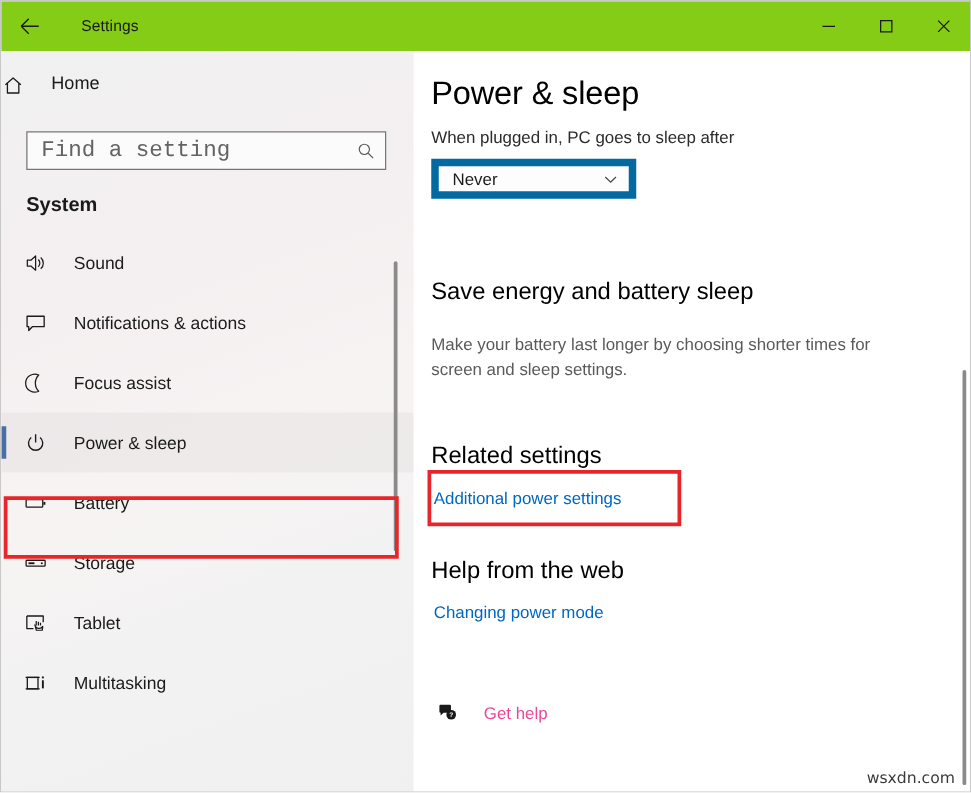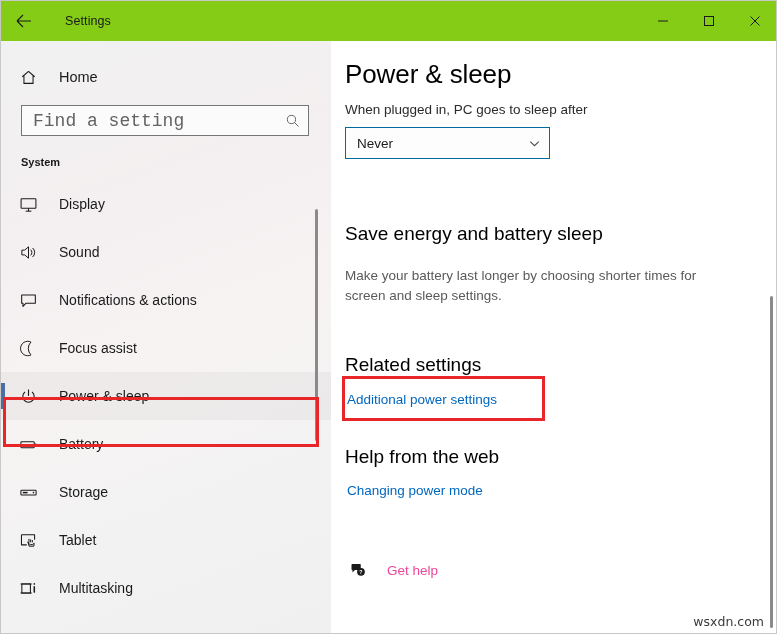--- a/index.html
+++ b/index.html
@@ -67,24 +67,23 @@
     position: absolute;
     top: 40px; left: 0;
     width: 330px;
     height: 594px;
     background: linear-gradient(160deg, #f1f1f1 0%, #f4eff0 32%, #f7f3f3 52%, #f2f2f2 78%, #f0f0f0 100%);
     box-sizing: border-box;
     overflow: hidden;
   }
   .home-row {
     display: flex;
-    align-items: center;
+    align-items: flex-start;
     height: 36px;
     margin-top: 18px;
-    padding-left: 18px;
     cursor: pointer;
   }
   .home-icon {
     width: 24px;
     display: flex;
     align-items: center;
     justify-content: flex-start;
   }
   .home-label {
     font-size: 14.5px;
@@ -113,21 +112,21 @@
     padding-left: 11px;
   }
   .search-input::placeholder { color: #636363; }
   .search-icon {
     width: 30px;
     display: flex;
     align-items: center;
     justify-content: center;
   }
   .section-title {
-    font-size: 11px;
+    font-size: 16px;
     font-weight: bold;
     color: #1a1a1a;
     margin: 20px 0 0 20px;
   }
   .nav-list {
     margin-top: 12px;
     position: relative;
   }
   .nav-item {
     position: relative;
@@ -190,23 +189,23 @@
     margin: 18px 0 0 14px;
     letter-spacing: -.1px;
   }
   .sub-label {
     font-size: 13.5px;
     color: #2b2b2b;
     margin: 12px 0 0 14px;
   }
   .combo {
     margin: 10px 0 0 14px;
-    width: 205px;
+    width: 164px;
     height: 32px;
-    border: 1px solid #0369a1;
+    border: 6px solid #0369a1;
     background: #fdfdfd;
     box-sizing: border-box;
     display: flex;
     align-items: center;
     justify-content: space-between;
     cursor: pointer;
   }
   .combo-value {
     font-size: 13.5px;
     color: #1a1a1a;
@@ -349,30 +348,20 @@
           <circle cx="7.3" cy="7.3" r="4.6" stroke="#5a5a5a" stroke-width="1.05" fill="none"></circle>
           <path d="M10.8 10.8 L15.2 15.2" stroke="#5a5a5a" stroke-width="1.05" fill="none"></path>
         </svg>
       </span>
     </div>
 
     <div class="section-title">System</div>
 
     <div class="nav-list">
 
-      <div class="nav-item">
-        <span class="nav-icon">
-          <svg width="19" height="19" viewBox="0 0 20 20">
-            <rect x="2.2" y="4" width="15.6" height="10" rx="0.6" stroke="#1a1a1a" stroke-width="1.1" fill="none"></rect>
-            <path d="M7 17 H13" stroke="#1a1a1a" stroke-width="1.1"></path>
-            <path d="M10 14 V17" stroke="#1a1a1a" stroke-width="1.1"></path>
-          </svg>
-        </span>
-        <span class="nav-label">Display</span>
-      </div>
 
       <div class="nav-item">
         <span class="nav-icon">
           <svg width="19" height="19" viewBox="0 0 20 20">
             <path d="M3 7.5 H6 L10 4 V16 L6 12.5 H3 Z" stroke="#1a1a1a" stroke-width="1.05" fill="none" stroke-linejoin="round"></path>
             <path d="M12.2 7 A4 4 0 0 1 12.2 13" stroke="#1a1a1a" stroke-width="1.05" fill="none"></path>
             <path d="M14.3 5.2 A6.4 6.4 0 0 1 14.3 14.8" stroke="#1a1a1a" stroke-width="1.05" fill="none"></path>
           </svg>
         </span>
         <span class="nav-label">Sound</span>

